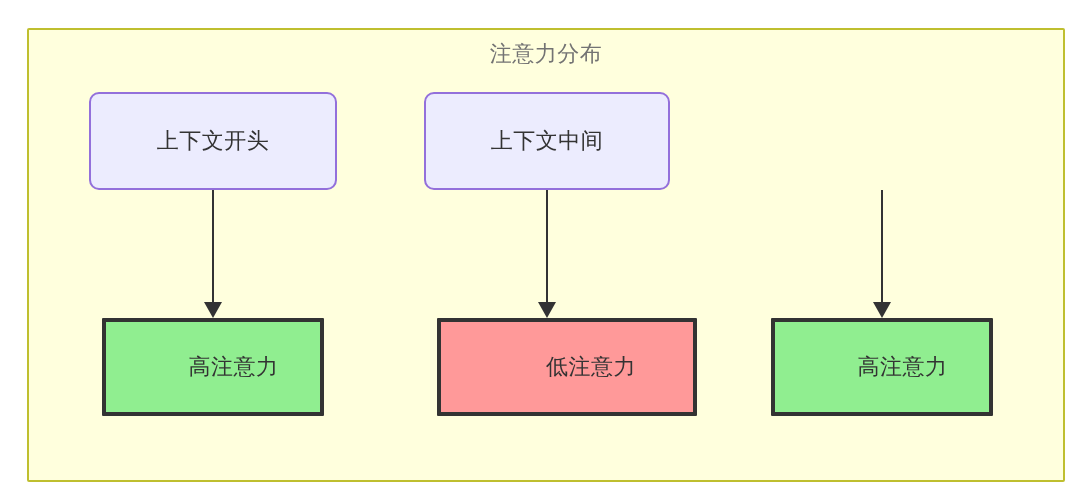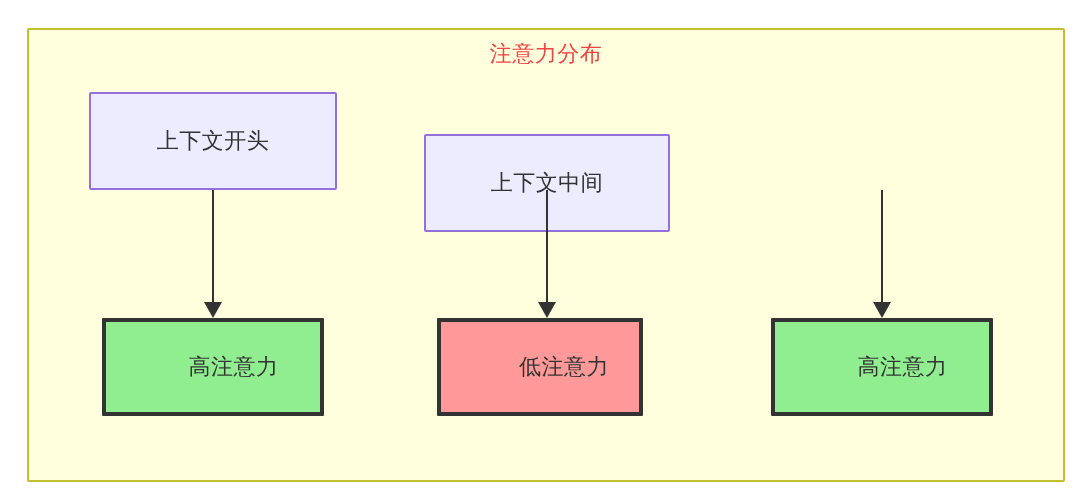--- a/index.html
+++ b/index.html
@@ -34,21 +34,21 @@
     border-radius: 2px;
   }
 
   .subgraph-title {
     position: absolute;
     left: 0;
     top: 10px;
     width: 100%;
     text-align: center;
     font-size: 22px;
-    color: #ef4444;
+    color: #737373;
     line-height: 28px;
     letter-spacing: 0.5px;
   }
 
   
   .node {
     position: absolute;
     box-sizing: border-box;
     display: flex;
     align-items: center;
@@ -56,21 +56,21 @@
     text-align: center;
     color: #333333;
     font-size: 22px;
     line-height: 1.2;
     letter-spacing: 0.5px;
   }
 
   .node-context {
     background: #ececfe;
     border: 2px solid #9370db;
-    border-radius: 2px;
+    border-radius: 10px;
   }
 
   .node-high {
     background: #90ee90;
     border: 4px solid #333333;
     border-radius: 1px;
     padding-left: 41px;
   }
 
   .node-low {
@@ -104,30 +104,30 @@
 <div id="canvas">
 
   <div class="subgraph">
     <div class="subgraph-title">注意力分布</div>
   </div>
 
   <div class="node node-context" style="left:89px; top:92px; width:248px; height:98px;">
     <span>上下文开头</span>
   </div>
 
-  <div class="node node-context" style="left:424px; top:92px; width:246px; height:98px;margin-top:42px;">
+  <div class="node node-context" style="left:424px; top:92px; width:246px; height:98px;">
     <span>上下文中间</span>
   </div>
 
 
   <div class="node node-high" style="left:102px; top:318px; width:222px; height:98px;">
     <span>高注意力</span>
   </div>
 
-  <div class="node node-low" style="left:437px; top:318px; width:206px; height:98px;padding-left:48px;">
+  <div class="node node-low" style="left:437px; top:318px; width:260px; height:98px;padding-left:48px;">
     <span>低注意力</span>
   </div>
 
   <div class="node node-high" style="left:771px; top:318px; width:222px; height:98px;">
     <span>高注意力</span>
   </div>
 
   <svg id="edges">
     <g>
       <line class="edge-line" x1="213" y1="190" x2="213" y2="309"></line>

